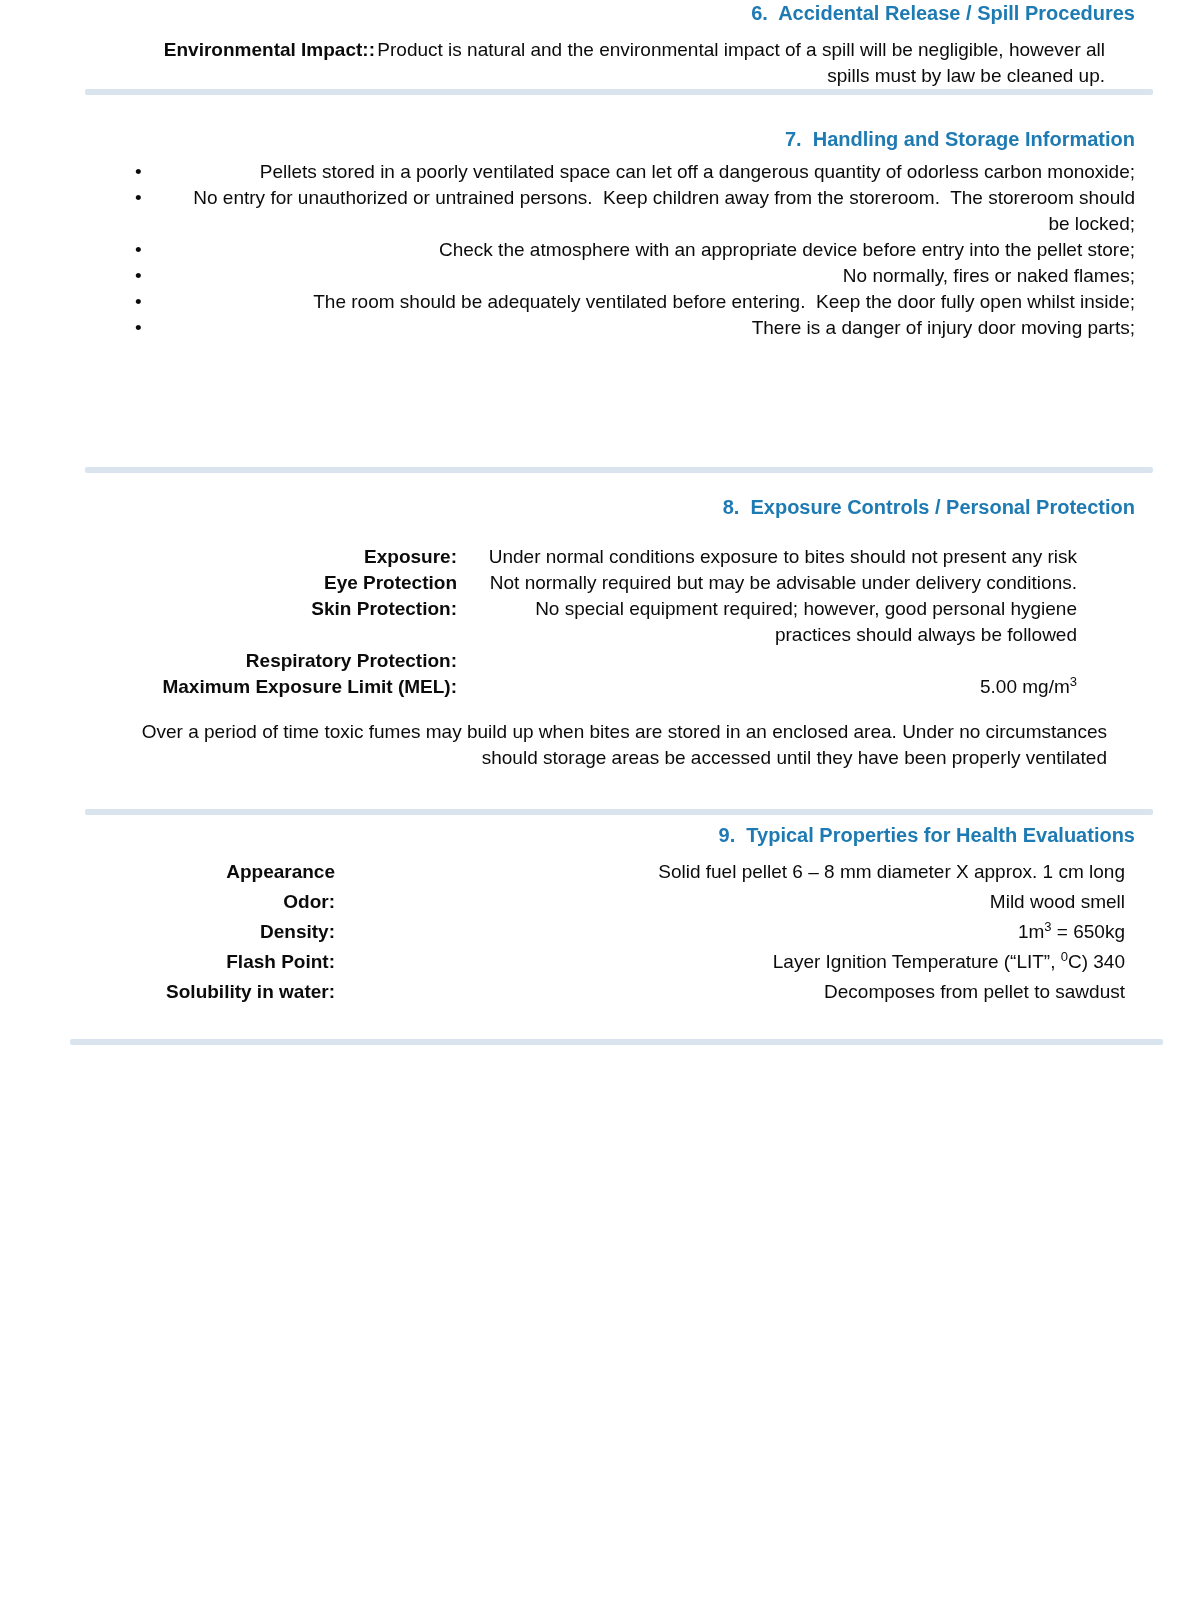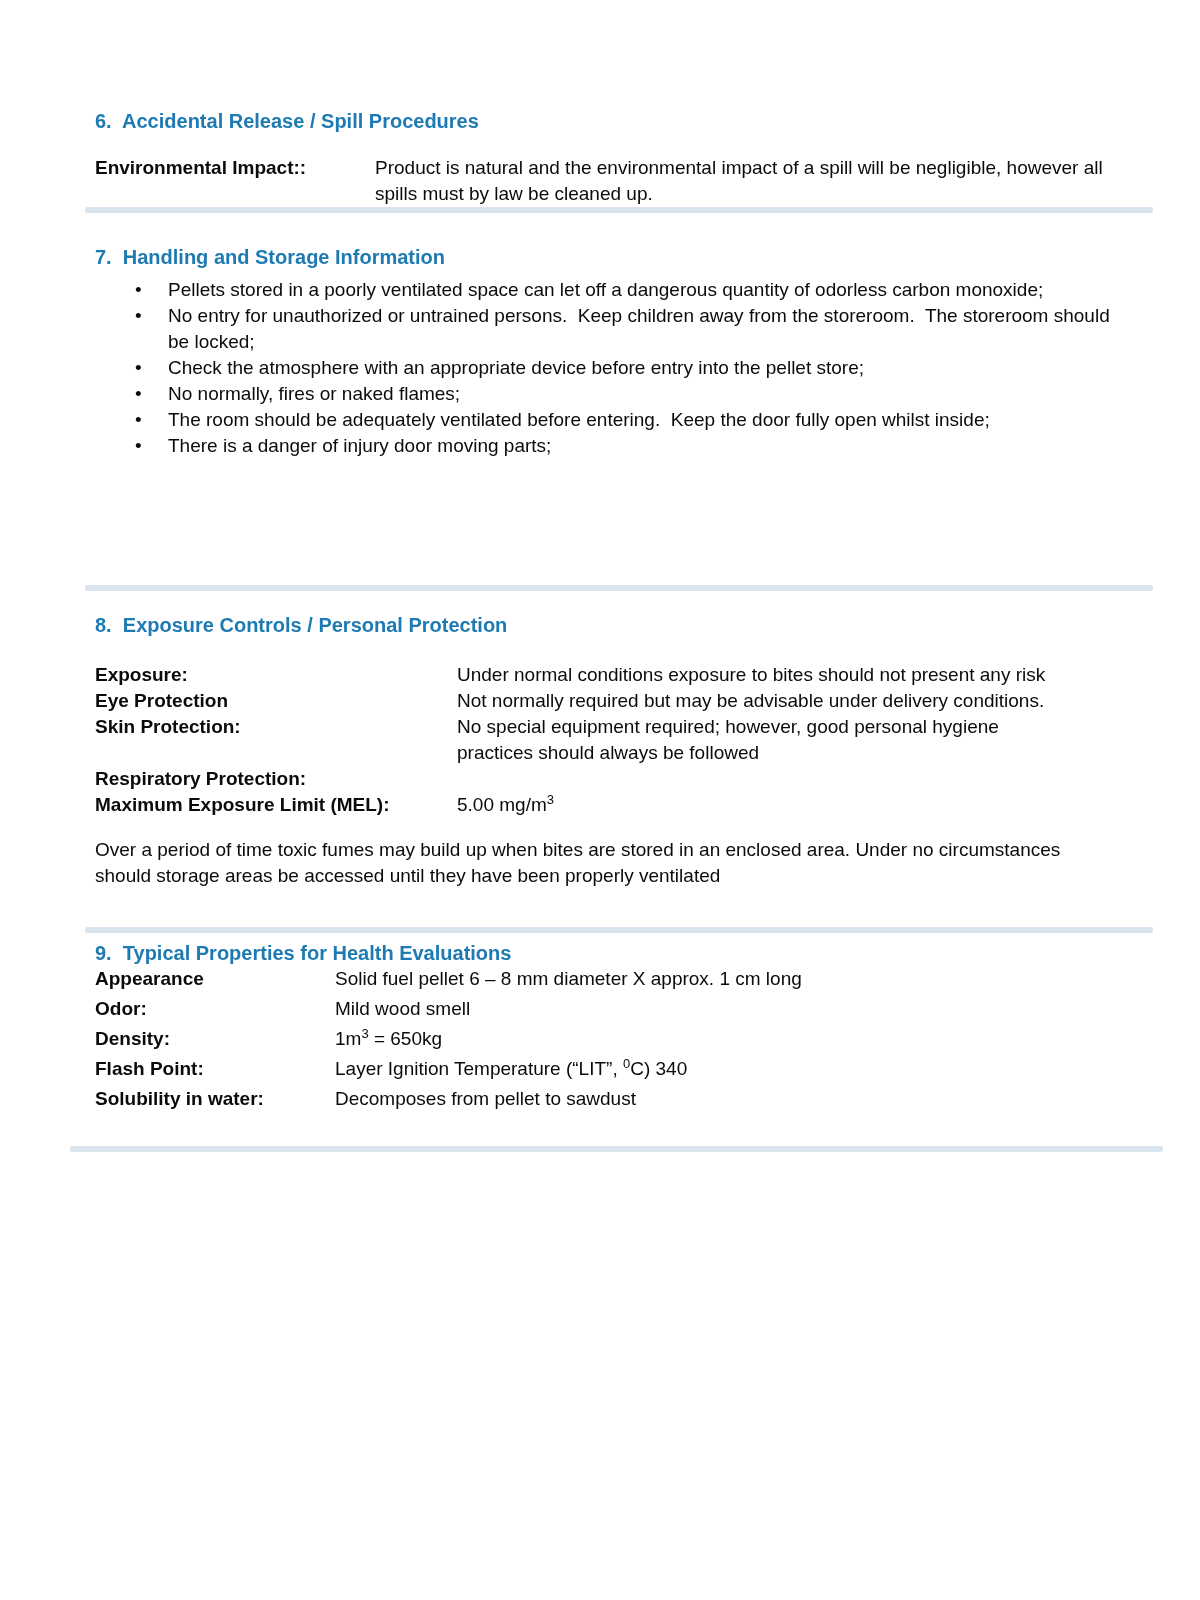--- a/index.html
+++ b/index.html
@@ -4,48 +4,48 @@
 <style>
   html,body{margin:0;padding:0;background:#ffffff;}
   .page{
     position:relative;
     width:1200px;height:1600px;
     background:#ffffff;
     font-family:"Liberation Sans","DejaVu Sans",sans-serif;
     font-size:19px;line-height:26px;color:#0b0b0b;
     overflow:hidden;
   }
-  .content{margin-left:95px;width:1040px;padding-top:108px;}
+  .content{margin-left:95px;width:1040px;text-align:right;}
   .sec-heading{
     font-size:20px;line-height:26px;font-weight:bold;
     color:#1e7ab2;white-space:pre-wrap;
   }
   .divider{height:6px;background:#d9e4ef;margin-left:-10px;width:1068px;border-radius:2px;}
   .divider.wide{margin-left:-25px;width:1093px;}
   
-  .env-row{display:flex;margin-top:21px;}
+  .env-row{display:flex;margin-top:11px;}
   .env-label{font-weight:bold;width:280px;flex:0 0 280px;}
   .env-value{width:730px;white-space:pre-wrap;}
   
   .h7{margin-top:31px;}
   .bullets{margin:7px 0 0 0;padding:0;list-style:none;}
   .bullets li{position:relative;padding-left:73px;white-space:pre-wrap;}
   .bullets li .dot{position:absolute;left:40px;top:0;}
   .divider2{margin-top:126px;}
   
   .h8{margin-top:21px;}
   .rows8{margin-top:24px;}
   .kv-row{display:flex;}
   .kv-row .kv-label{font-weight:bold;width:362px;flex:0 0 362px;}
   .kv-row .kv-value{width:620px;white-space:pre-wrap;}
   .note{margin-top:19px;width:1012px;white-space:pre-wrap;}
   .divider3{margin-top:38px;}
   
   .h9{margin-top:7px;}
-  .rows9{}
+  .rows9{margin-top:11px;}
   .prop-row{display:flex;margin-bottom:4px;}
   .prop-row .prop-label{font-weight:bold;width:240px;flex:0 0 240px;}
   .prop-row .prop-value{width:790px;white-space:pre-wrap;}
   .divider4{margin-top:34px;}
   sup{font-size:13px;line-height:0;vertical-align:super;}
 </style>
 </head>
 <body>
 
 <div class="page">

